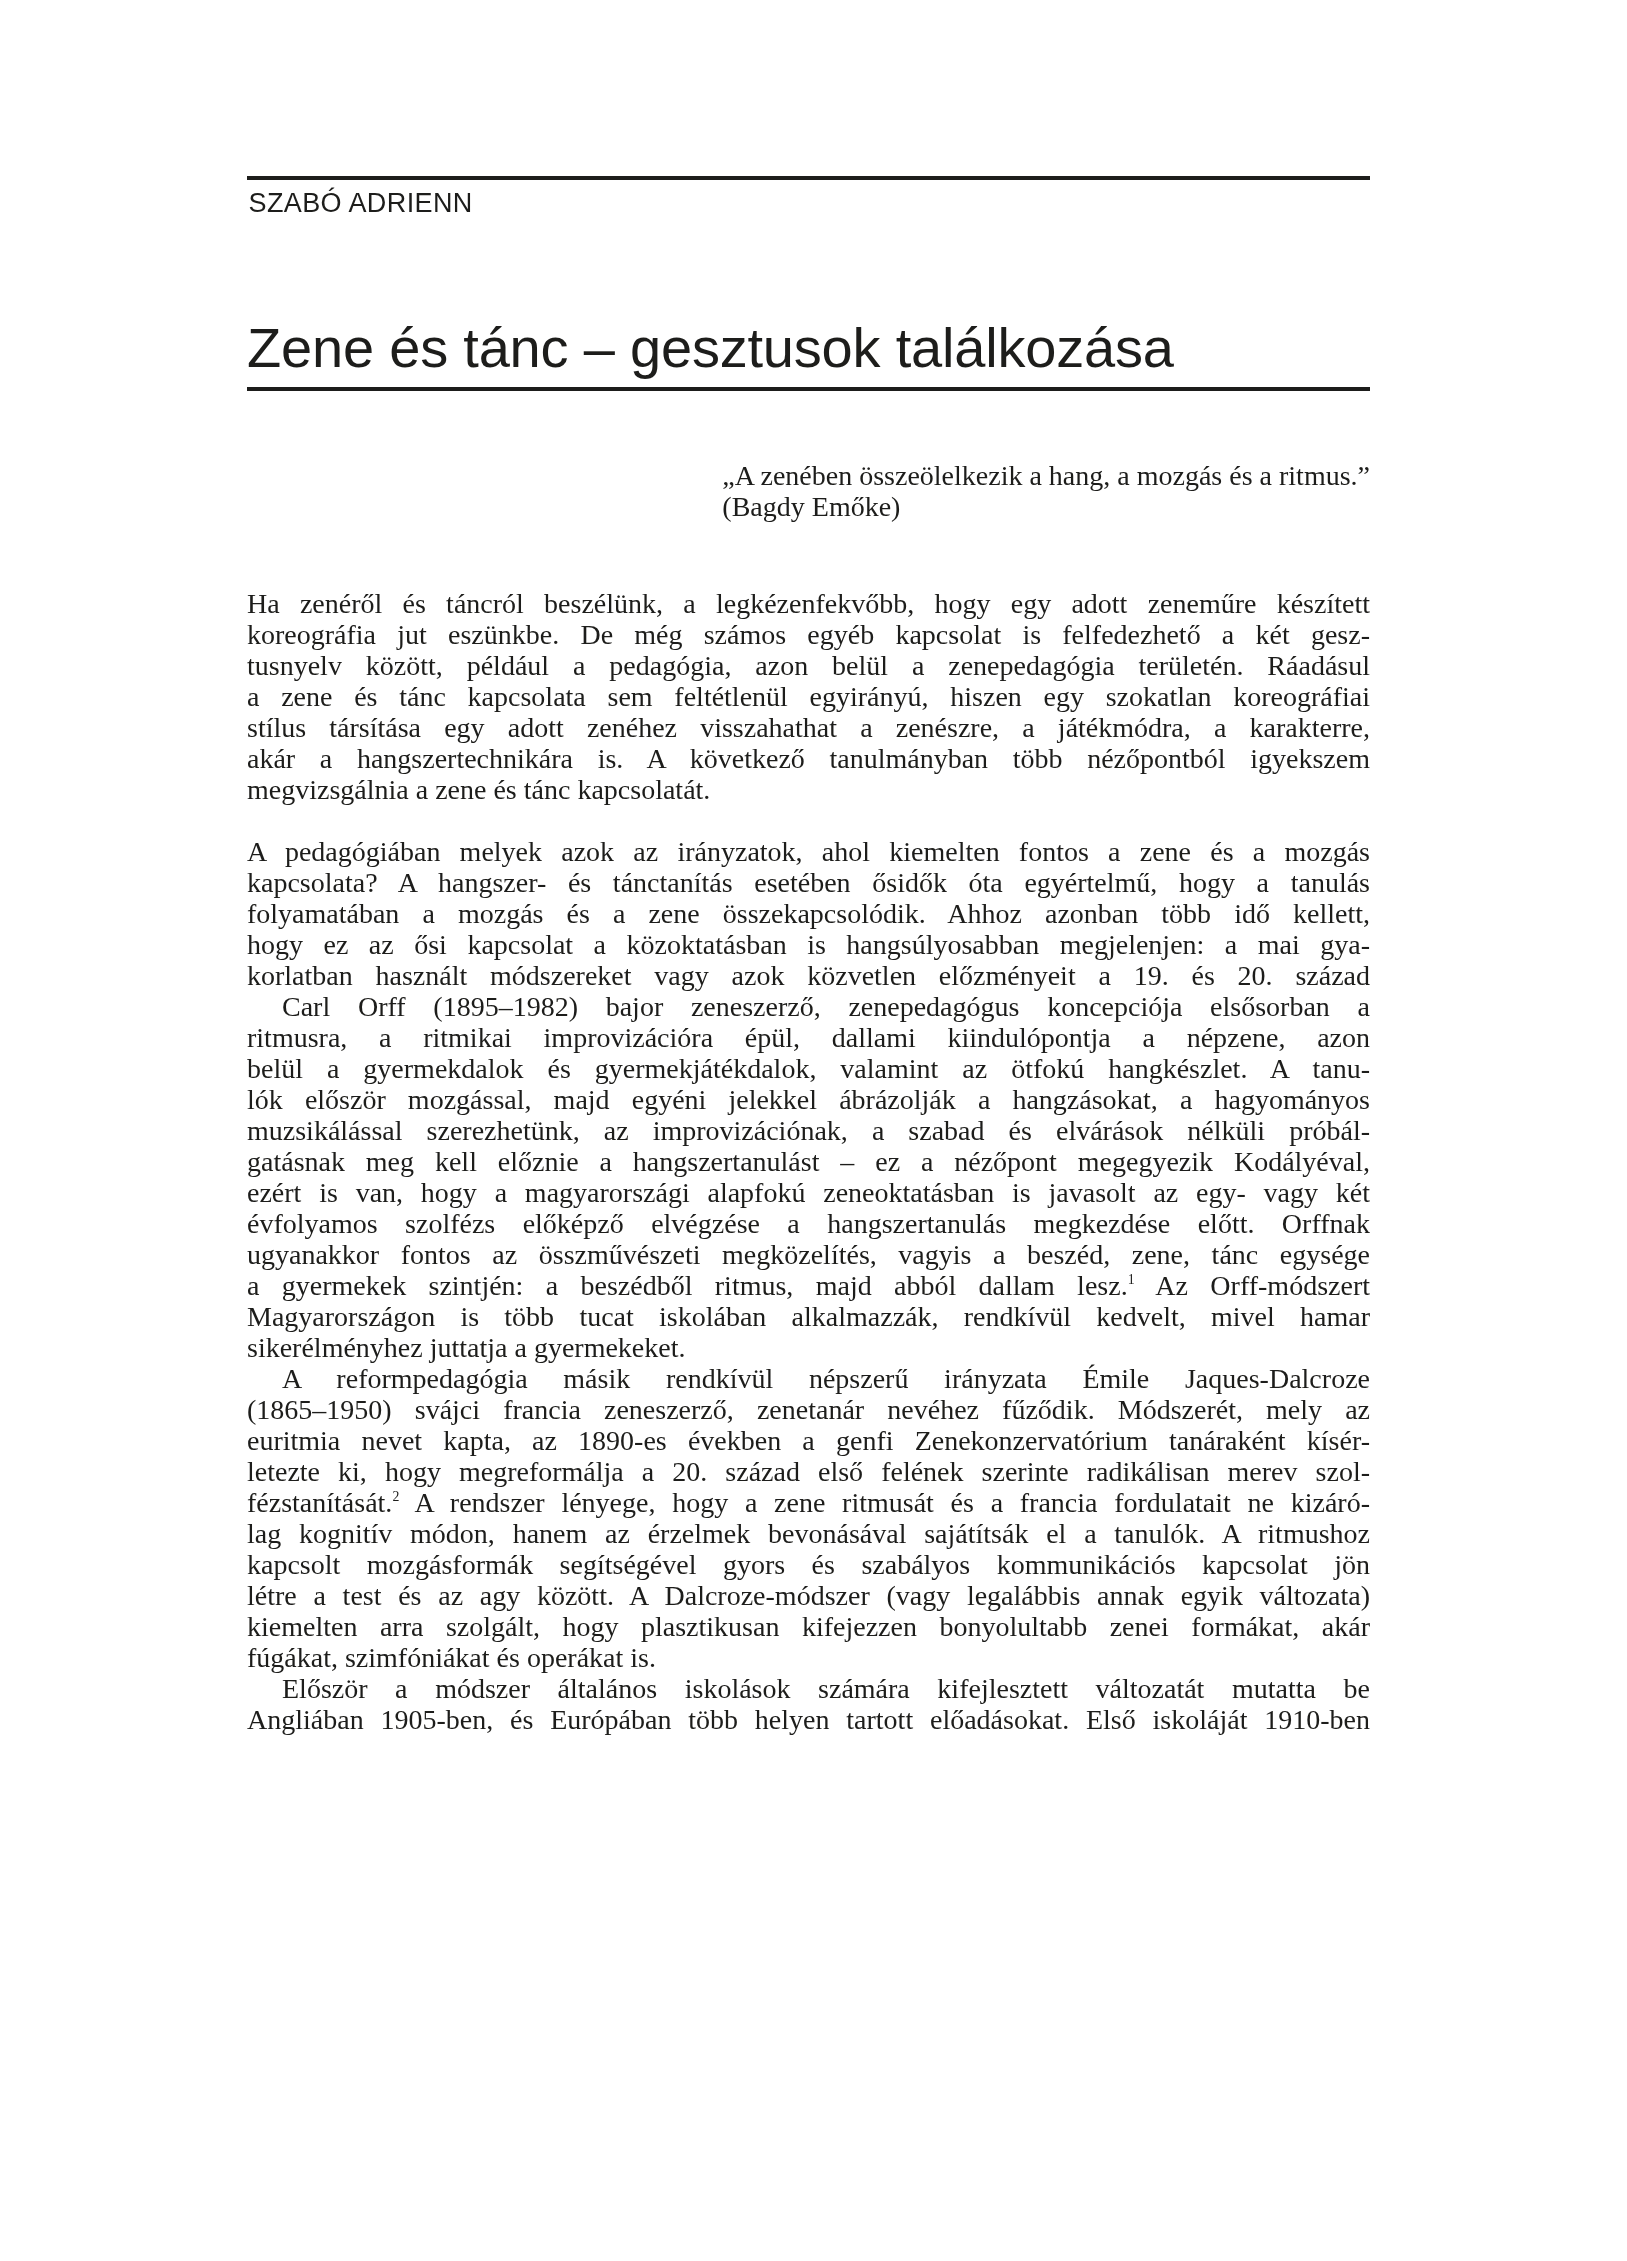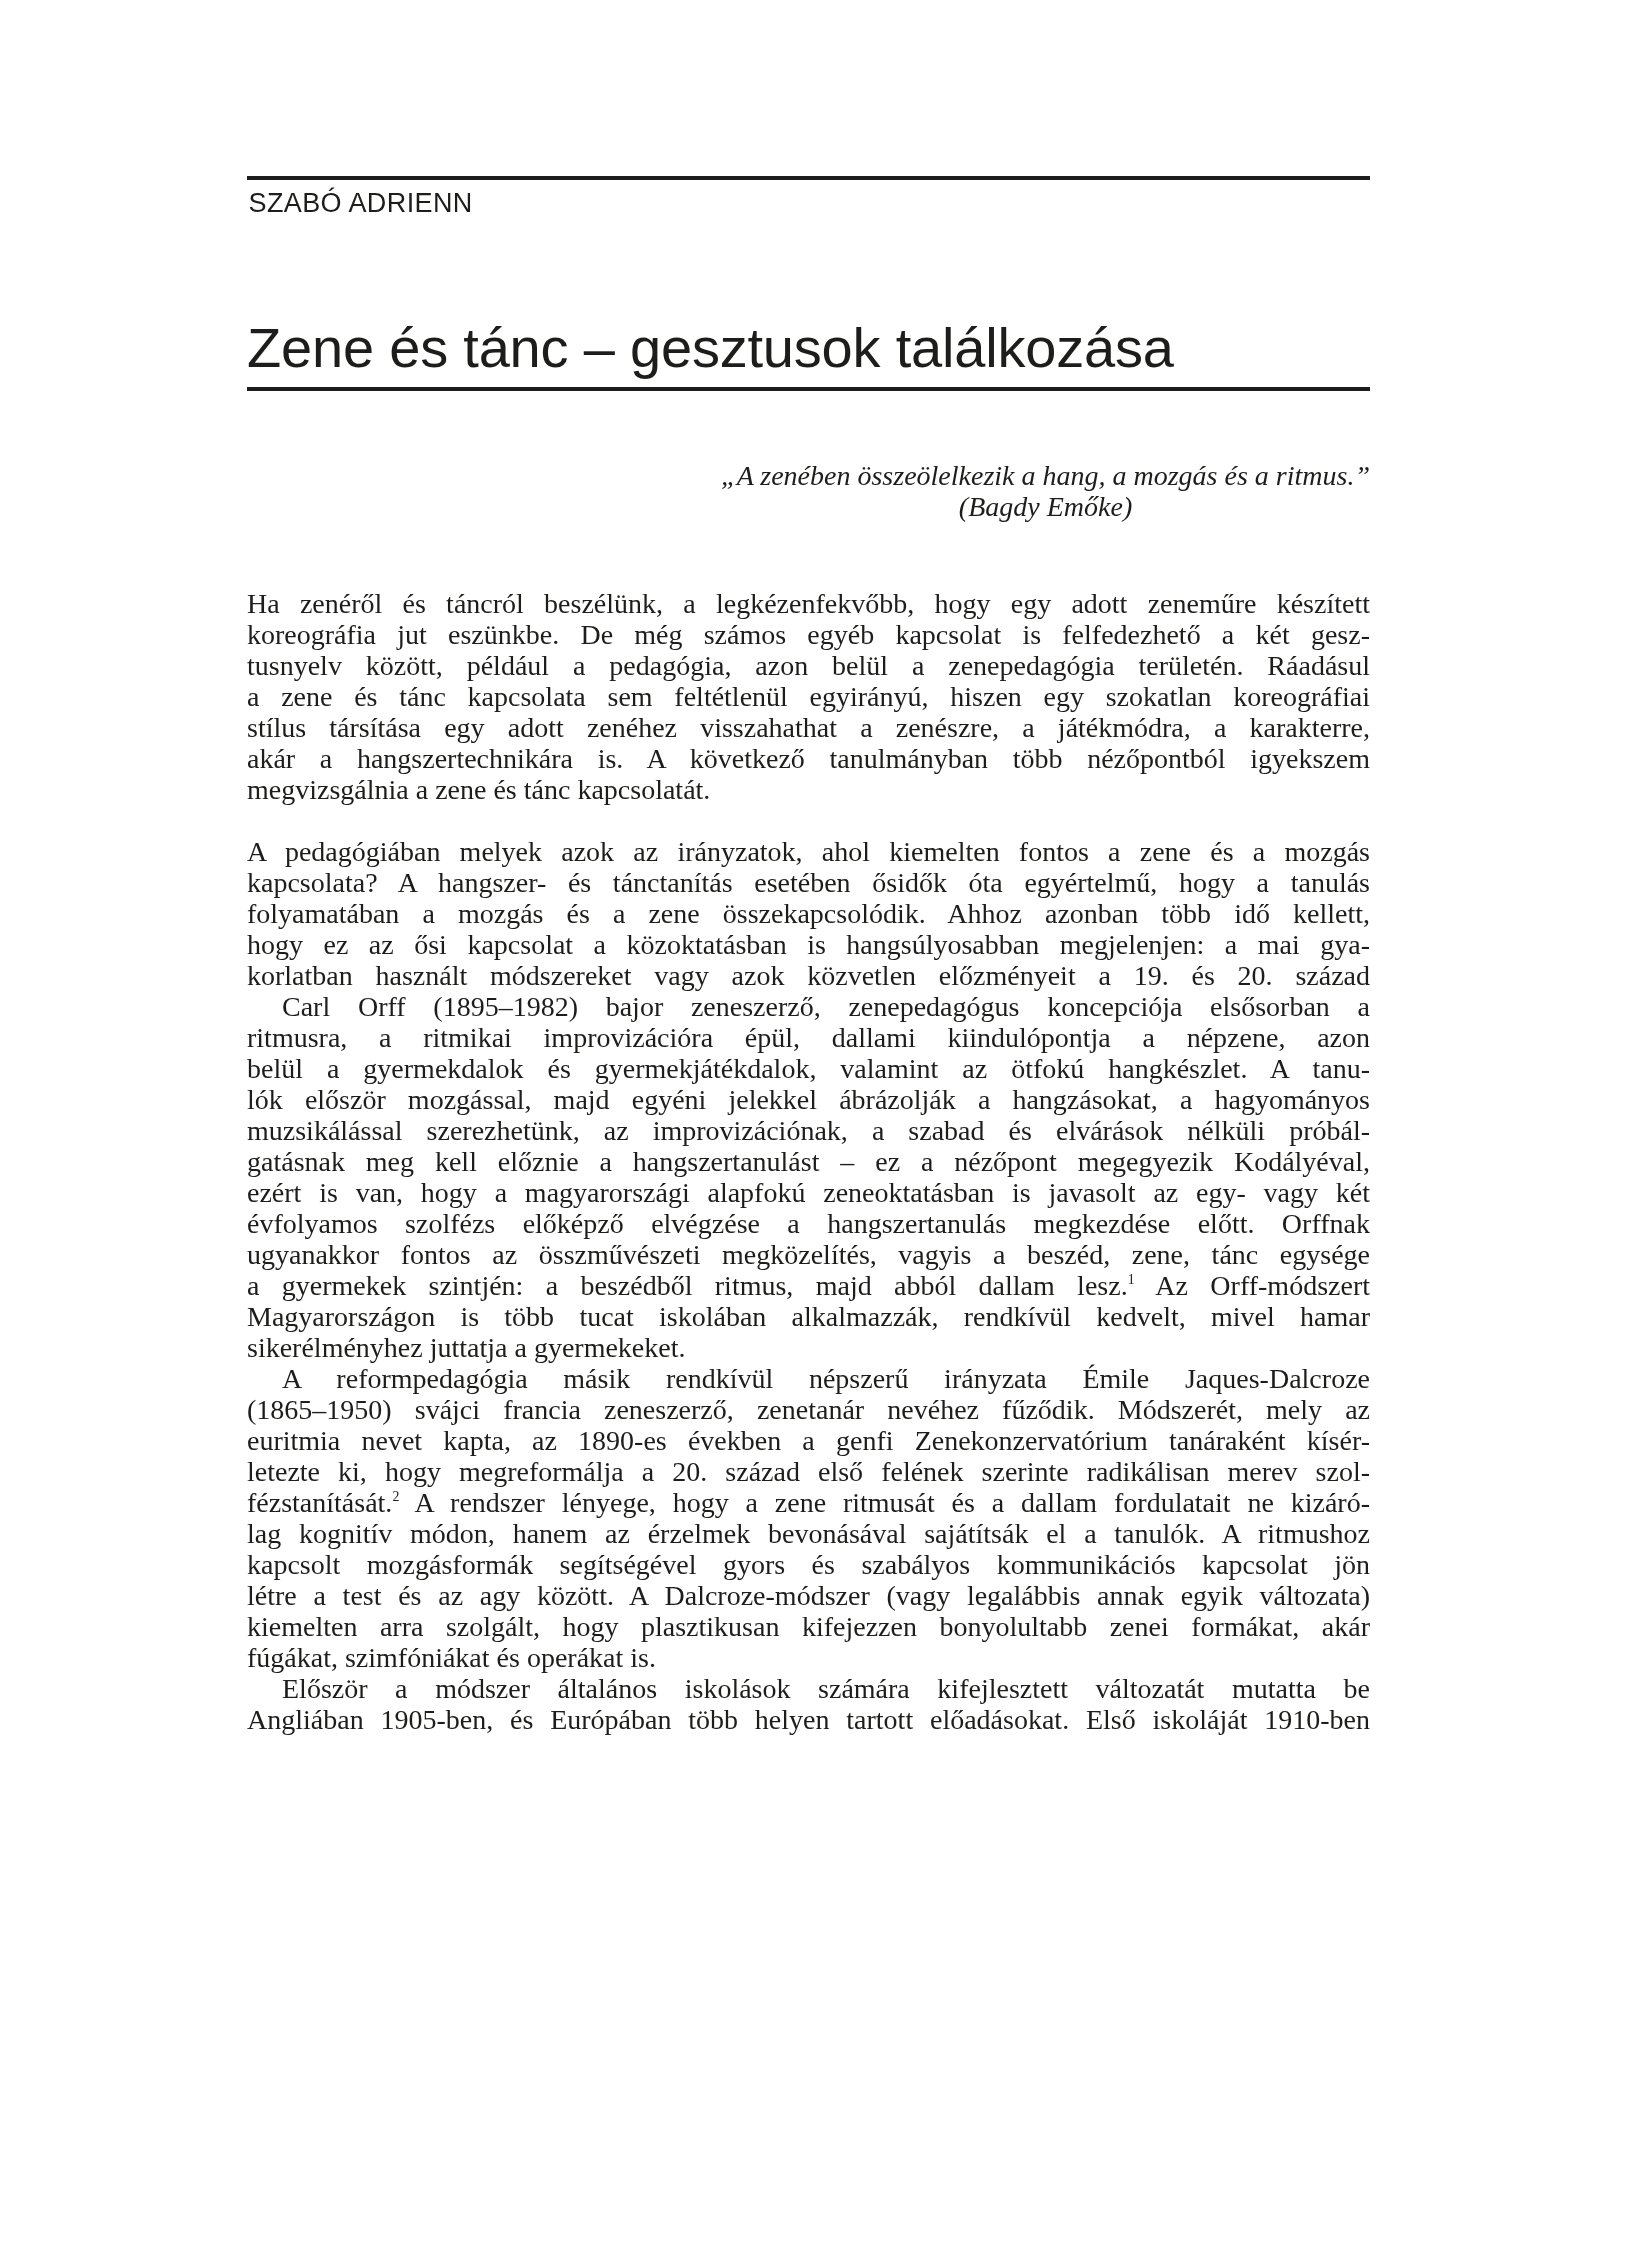--- a/index.html
+++ b/index.html
@@ -46,23 +46,22 @@
       font-family: "Liberation Sans", sans-serif;
       font-size: 56px;
       line-height: 58px;
       white-space: nowrap;
       letter-spacing: -0.2px;
     }
     .epigraph {
       position: absolute;
       right: 0;
       top: 460px;
-      text-align: center;
+      text-align: left;
       font-family: "Liberation Serif", serif;
-      font-style: italic;
       font-size: 28px;
       line-height: 31px;
     }
     .epigraph div { white-space: nowrap; }
     .body {
       position: absolute;
       left: 0;
       top: 588px;
       width: 1123px;
       font-family: "Liberation Serif", serif;
@@ -143,21 +142,21 @@
       <span class="line"><span>a gyermekek szintjén: a beszédből ritmus, majd abból dallam lesz.</span><sup class="fn">1</sup><span> Az Orff-módszert</span></span>
       <span class="line">Magyarországon is több tucat iskolában alkalmazzák, rendkívül kedvelt, mivel hamar</span>
       <span class="line last">sikerélményhez juttatja a gyermekeket.</span>
     </div>
 
     <div>
       <span class="line indent"><span>A reformpedagógia másik rendkívül népszerű irányzata </span><span class="it">Émile Jaques-Dalcroze</span></span>
       <span class="line">(1865–1950) svájci francia zeneszerző, zenetanár nevéhez fűződik. Módszerét, mely az</span>
       <span class="line">euritmia nevet kapta, az 1890-es években a genfi Zenekonzervatórium tanáraként kísér-</span>
       <span class="line">letezte ki, hogy megreformálja a 20. század első felének szerinte radikálisan merev szol-</span>
-      <span class="line"><span>fézstanítását.</span><sup class="fn">2</sup><span> A rendszer lényege, hogy a zene ritmusát és a dallam fordulatait ne kizáró-</span></span>
+      <span class="line"><span>fézstanítását.</span><sup class="fn">2</sup><span> A rendszer lényege, hogy a zene ritmusát és a francia fordulatait ne kizáró-</span></span>
       <span class="line">lag kognitív módon, hanem az érzelmek bevonásával sajátítsák el a tanulók. A ritmushoz</span>
       <span class="line">kapcsolt mozgásformák segítségével gyors és szabályos kommunikációs kapcsolat jön</span>
       <span class="line">létre a test és az agy között. A Dalcroze-módszer (vagy legalábbis annak egyik változata)</span>
       <span class="line">kiemelten arra szolgált, hogy plasztikusan kifejezzen bonyolultabb zenei formákat, akár</span>
       <span class="line last">fúgákat, szimfóniákat és operákat is.</span>
     </div>
 
     <div>
       <span class="line indent">Először a módszer általános iskolások számára kifejlesztett változatát mutatta be</span>
       <span class="line">Angliában 1905-ben, és Európában több helyen tartott előadásokat. Első iskoláját 1910-ben</span>

